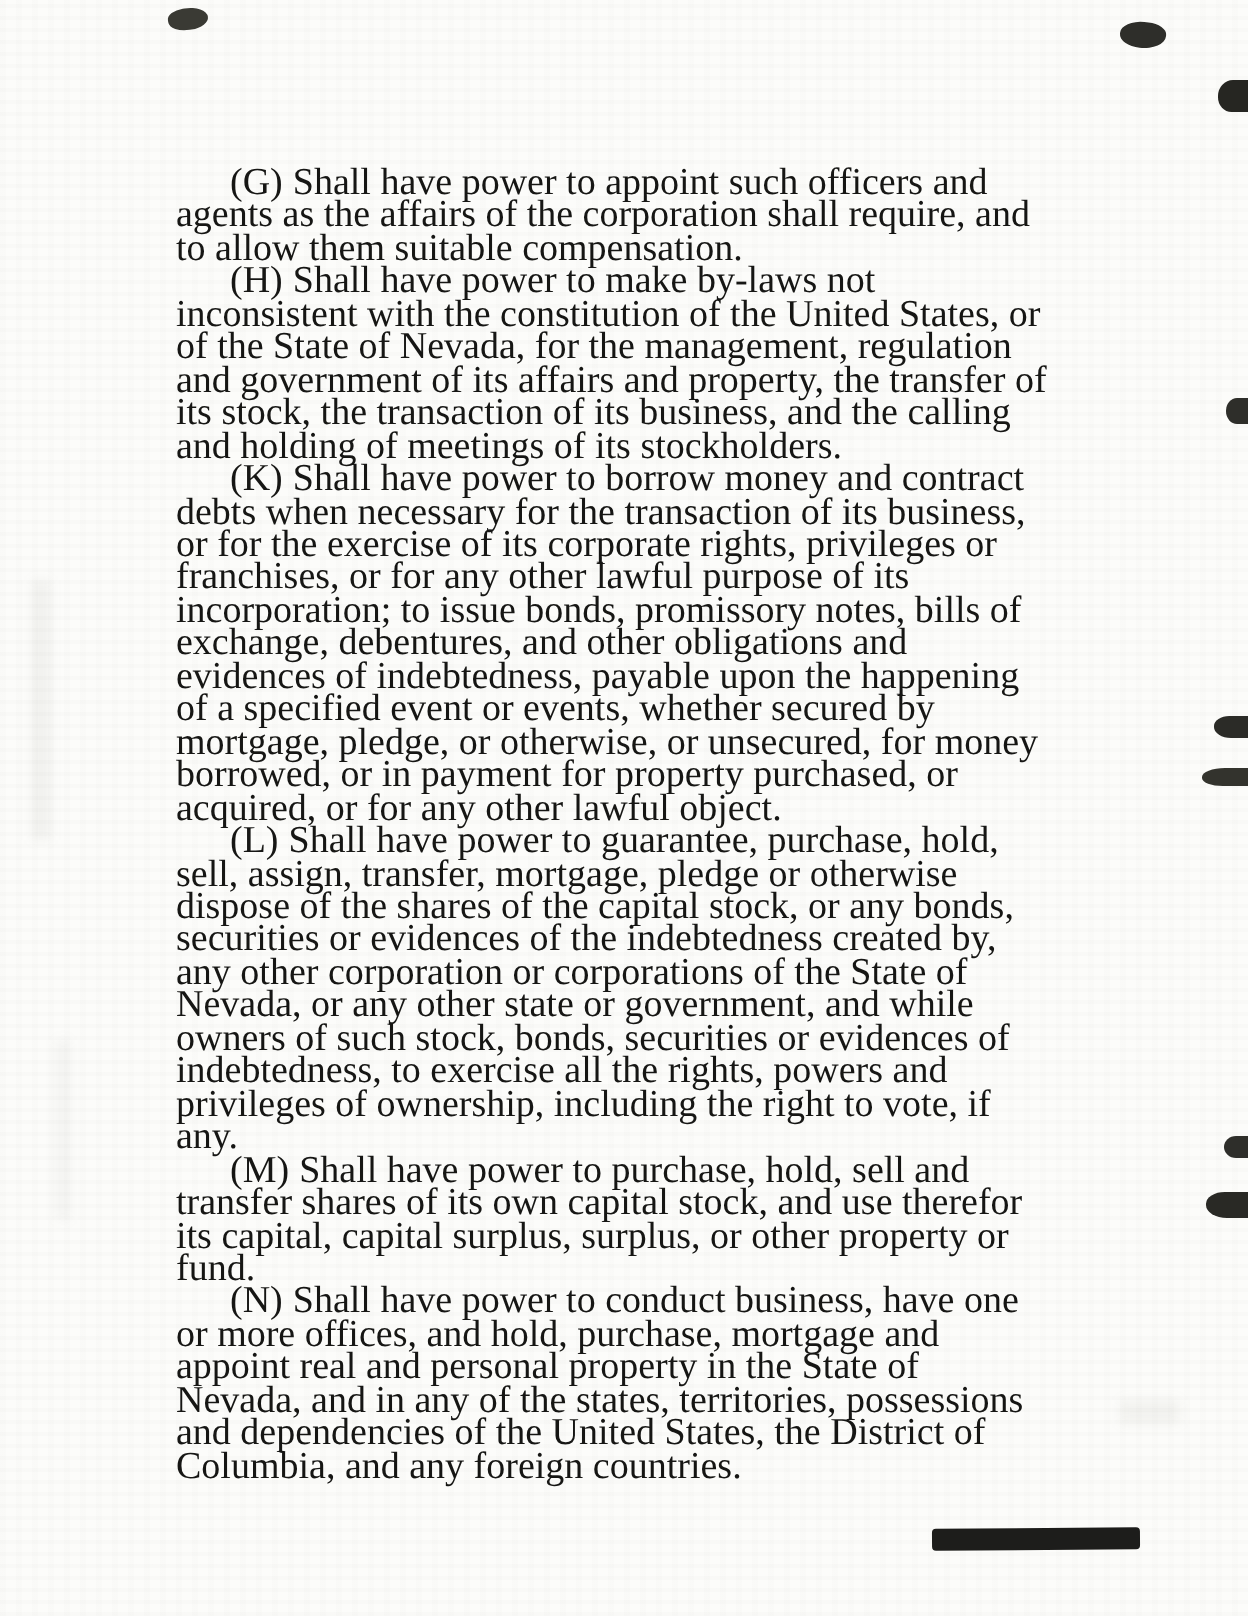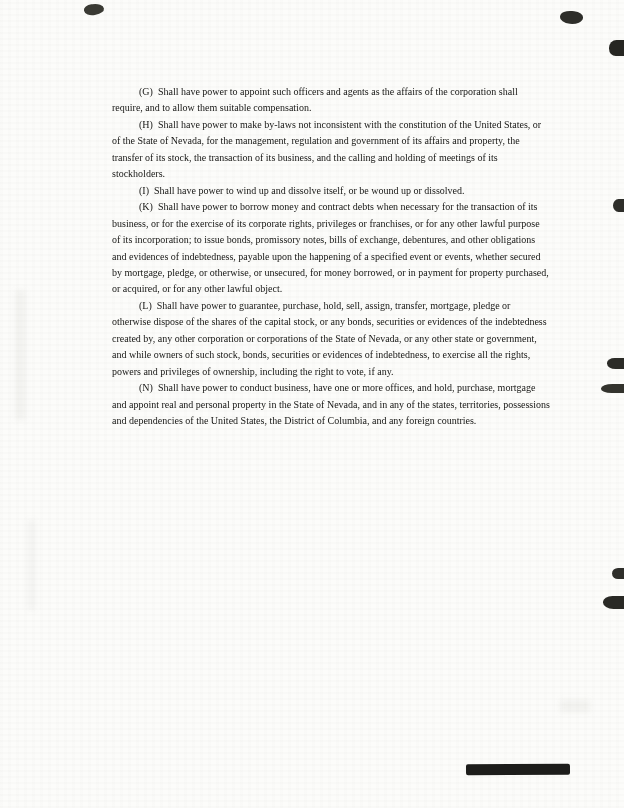--- a/index.html
+++ b/index.html
@@ -19,24 +19,24 @@
   .noise {
     position: absolute;
     inset: 0;
     pointer-events: none;
     background:
       repeating-linear-gradient(0deg, rgba(60,60,50,0.015) 0 2px, transparent 2px 6px),
       repeating-linear-gradient(90deg, rgba(60,60,50,0.01) 0 3px, transparent 3px 8px);
   }
   .text-block {
     position: absolute;
-    left: 112px;
+    left: 88px;
     top: 84px;
     width: 438px;
-    font-size: 10px;
+    font-size: 19px;
     line-height: 16.45px;
     color: #161614;
     text-align: left;
   }
   .para {
     margin: 0;
     text-indent: 27px;
   }
   .plabel {
     margin-right: 5px;
@@ -81,19 +81,19 @@
   <div class="artifact a-r5"></div>
   <div class="artifact a-r6"></div>
   <div class="artifact a-botbar"></div>
   <div class="smudge s1"></div>
   <div class="smudge s2"></div>
   <div class="smudge s3"></div>
 
   <div class="text-block">
     <p class="para"><span class="plabel">(G)</span><span>Shall have power to appoint such officers and agents as the affairs of the corporation shall require, and to allow them suitable compensation.</span></p>
     <p class="para"><span class="plabel">(H)</span><span>Shall have power to make by-laws not inconsistent with the constitution of the United States, or of the State of Nevada, for the management, regulation and government of its affairs and property, the transfer of its stock, the transaction of its business, and the calling and holding of meetings of its stockholders.</span></p>
-    <p class="para"><span class="plabel">(I)</span><span>Shall have power to wind up and dissolve itself, or be wound up or dissolved.</span></p>
     <p class="para"><span class="plabel">(K)</span><span>Shall have power to borrow money and contract debts when necessary for the transaction of its business, or for the exercise of its corporate rights, privileges or franchises, or for any other lawful purpose of its incorporation; to issue bonds, promissory notes, bills of exchange, debentures, and other obligations and evidences of indebtedness, payable upon the happening of a specified event or events, whether secured by mortgage, pledge, or otherwise, or unsecured, for money borrowed, or in payment for property purchased, or acquired, or for any other lawful object.</span></p>
     <p class="para"><span class="plabel">(L)</span><span>Shall have power to guarantee, purchase, hold, sell, assign, transfer, mortgage, pledge or otherwise dispose of the shares of the capital stock, or any bonds, securities or evidences of the indebtedness created by, any other corporation or corporations of the State of Nevada, or any other state or government, and while owners of such stock, bonds, securities or evidences of indebtedness, to exercise all the rights, powers and privileges of ownership, including the right to vote, if any.</span></p>
+    <p class="para"><span class="plabel">(M)</span><span>Shall have power to purchase, hold, sell and transfer shares of its own capital stock, and use therefor its capital, capital surplus, surplus, or other property or fund.</span></p>
     <p class="para"><span class="plabel">(N)</span><span>Shall have power to conduct business, have one or more offices, and hold, purchase, mortgage and appoint real and personal property in the State of Nevada, and in any of the states, territories, possessions and dependencies of the United States, the District of Columbia, and any foreign countries.</span></p>
   </div>
 
 </div>
 
 </body></html>

